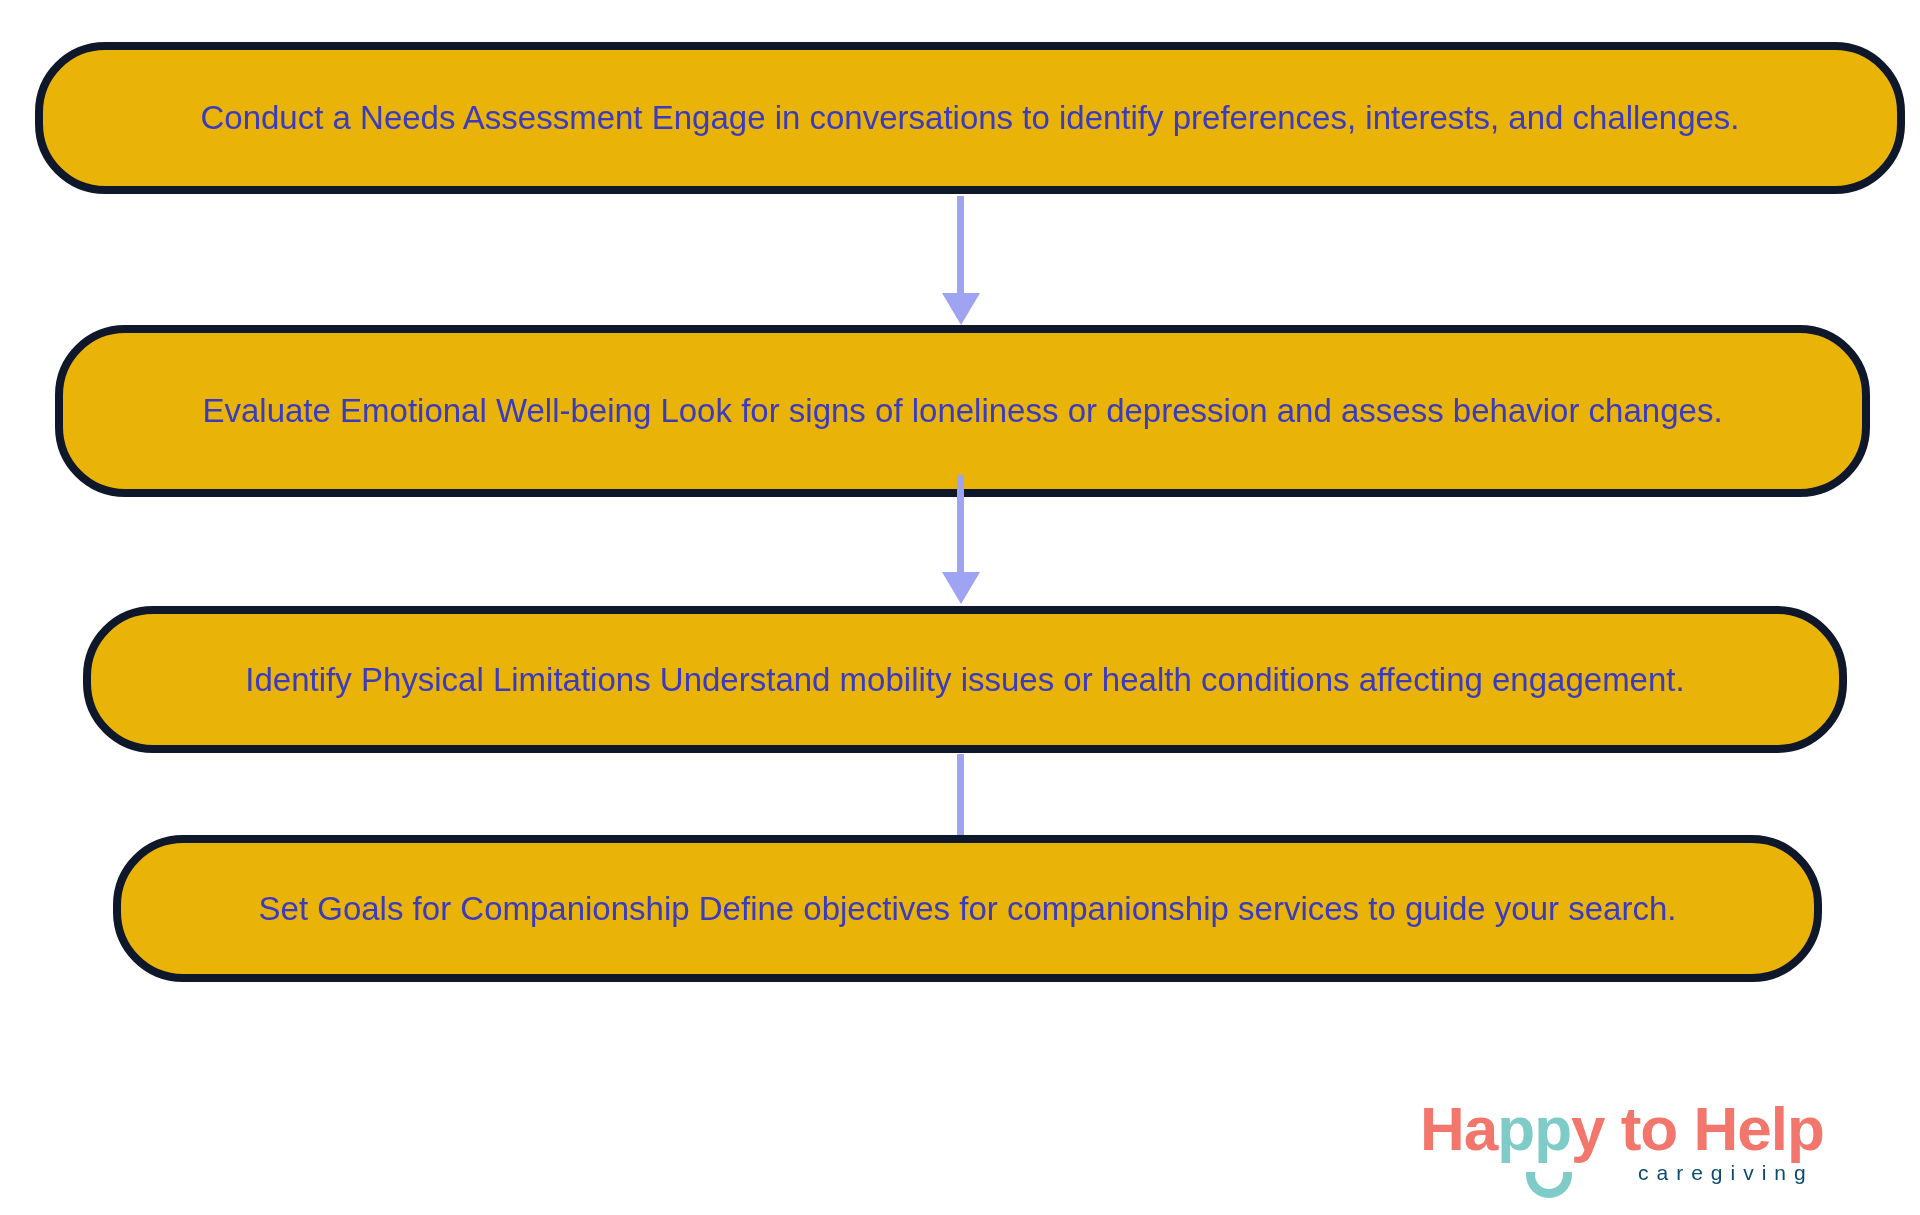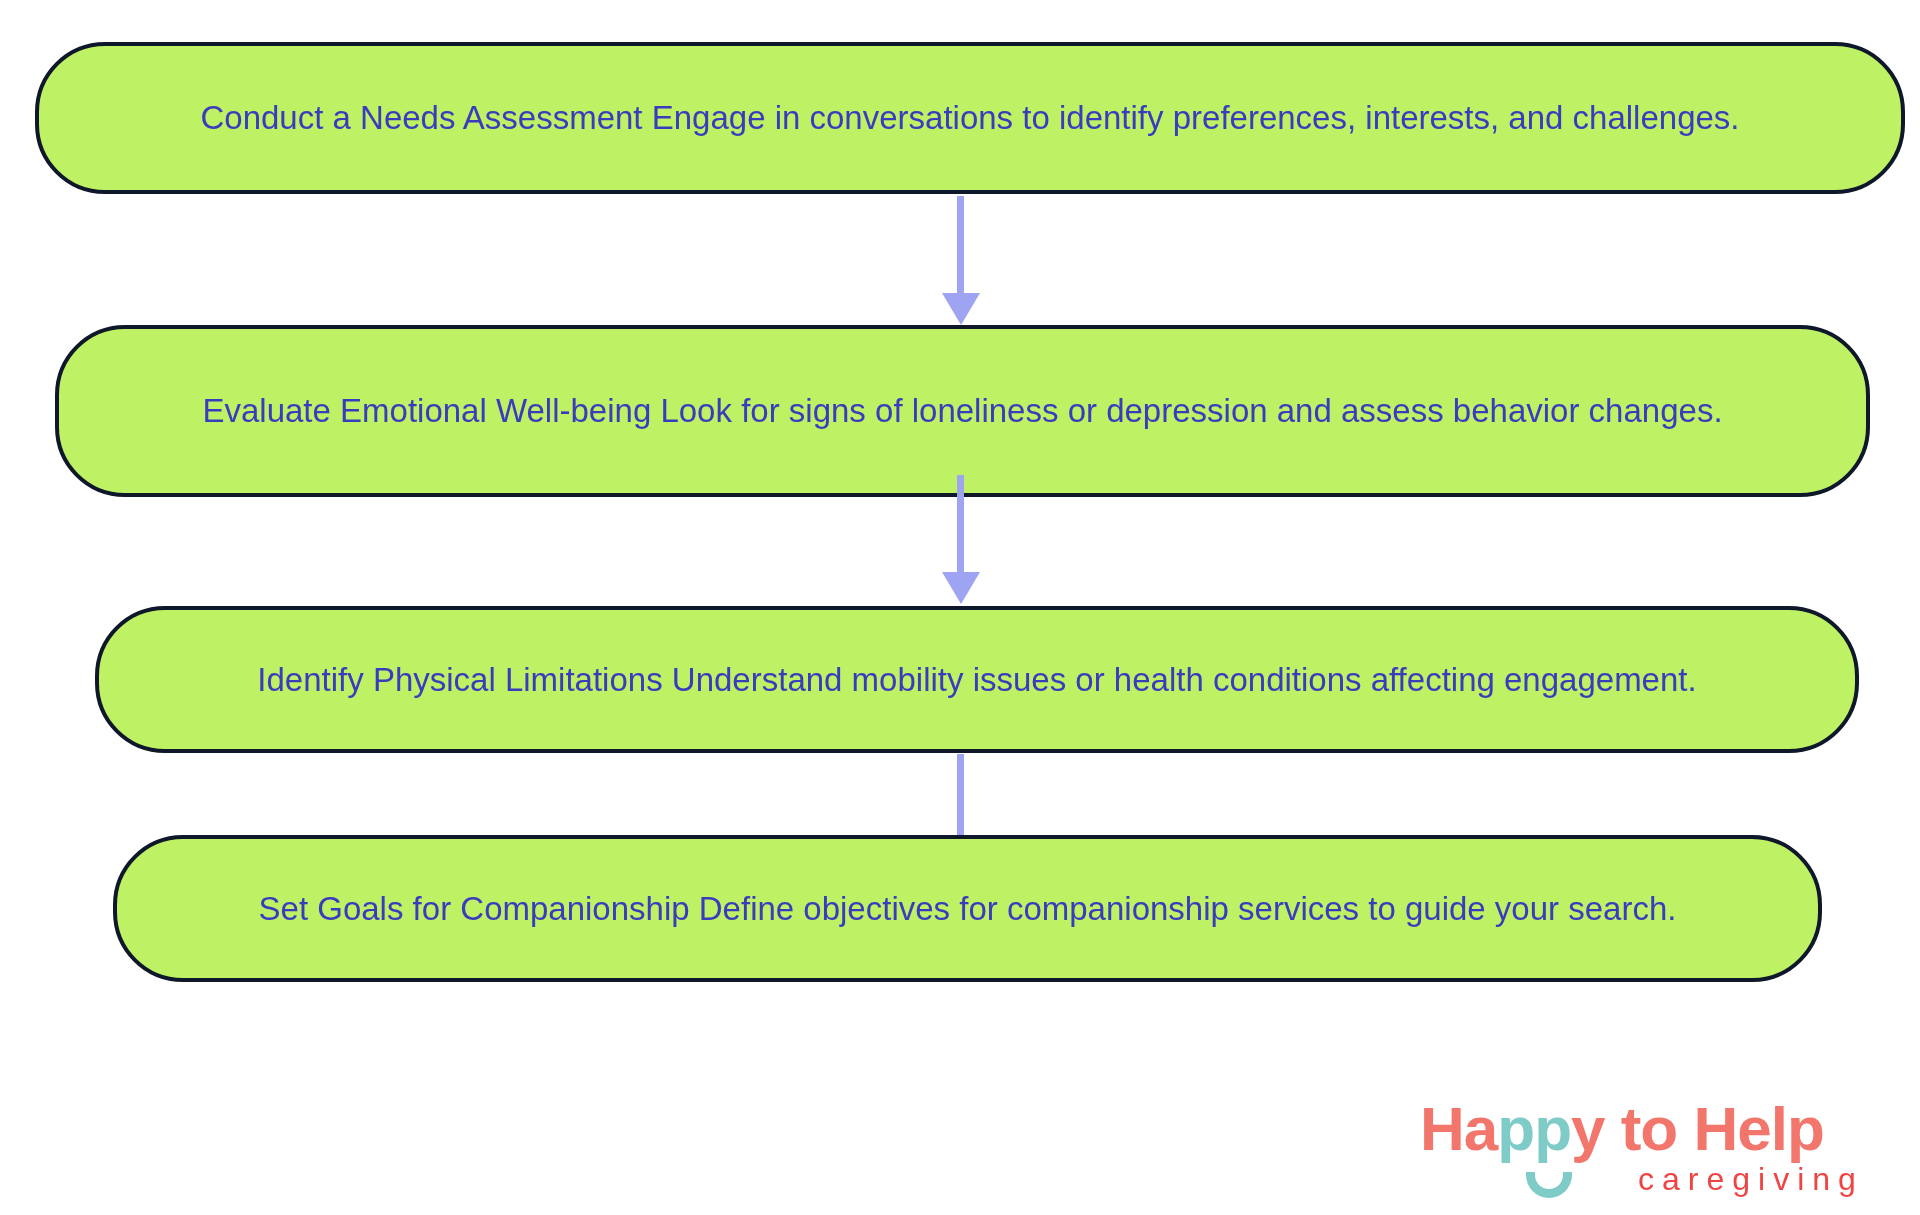--- a/index.html
+++ b/index.html
@@ -7,35 +7,35 @@
     width: 1920px; height: 1215px;
     position: relative;
     background: #ffffff;
     overflow: hidden;
     font-family: "Liberation Sans", sans-serif;
   }
 
   
   .node {
     position: absolute;
-    background: #bef264;
-    border: 4px solid #0f172a;
+    background: #eab308;
+    border: 8px solid #0f172a;
     border-radius: 70px;
     display: flex;
     align-items: center;
     justify-content: center;
     color: #3b3bbe;
     font-size: 33px;
     white-space: nowrap;
     box-sizing: border-box;
     padding: 0 40px;
   }
   .node1 { left: 35px;  top: 42px;  width: 1870px; height: 152px; }
   .node2 { left: 55px;  top: 325px; width: 1815px; height: 172px; }
-  .node3 { left: 95px;  top: 606px; width: 1764px; height: 147px; }
+  .node3 { left: 83px;  top: 606px; width: 1764px; height: 147px; }
   .node4 { left: 113px; top: 835px; width: 1709px; height: 147px; }
 
   
   .arrow-line {
     position: absolute;
     left: 957px;
     width: 7px;
     background: #9ea3f2;
   }
   .arrow-head {
@@ -64,22 +64,22 @@
   .logo-smile {
     position: absolute; left: 106px; top: 74px;
     width: 46px; height: 26px;
     box-sizing: border-box;
     border: 9px solid #7ecbc7;
     border-top: none;
     border-radius: 0 0 23px 23px;
   }
   .logo-sub {
     position: absolute; left: 218px; top: 63px;
-    font-size: 32px; letter-spacing: 8px;
-    color: #ef4444;
+    font-size: 21px; letter-spacing: 8px;
+    color: #0c4a6e;
     white-space: nowrap;
   }
 </style>
 </head>
 <body>
 
 <div class="node node1">Conduct a Needs Assessment Engage in conversations to identify preferences, interests, and challenges.</div>
 
 <div class="arrow-line a1-line"></div>
 <div class="arrow-head a1-head"></div>

